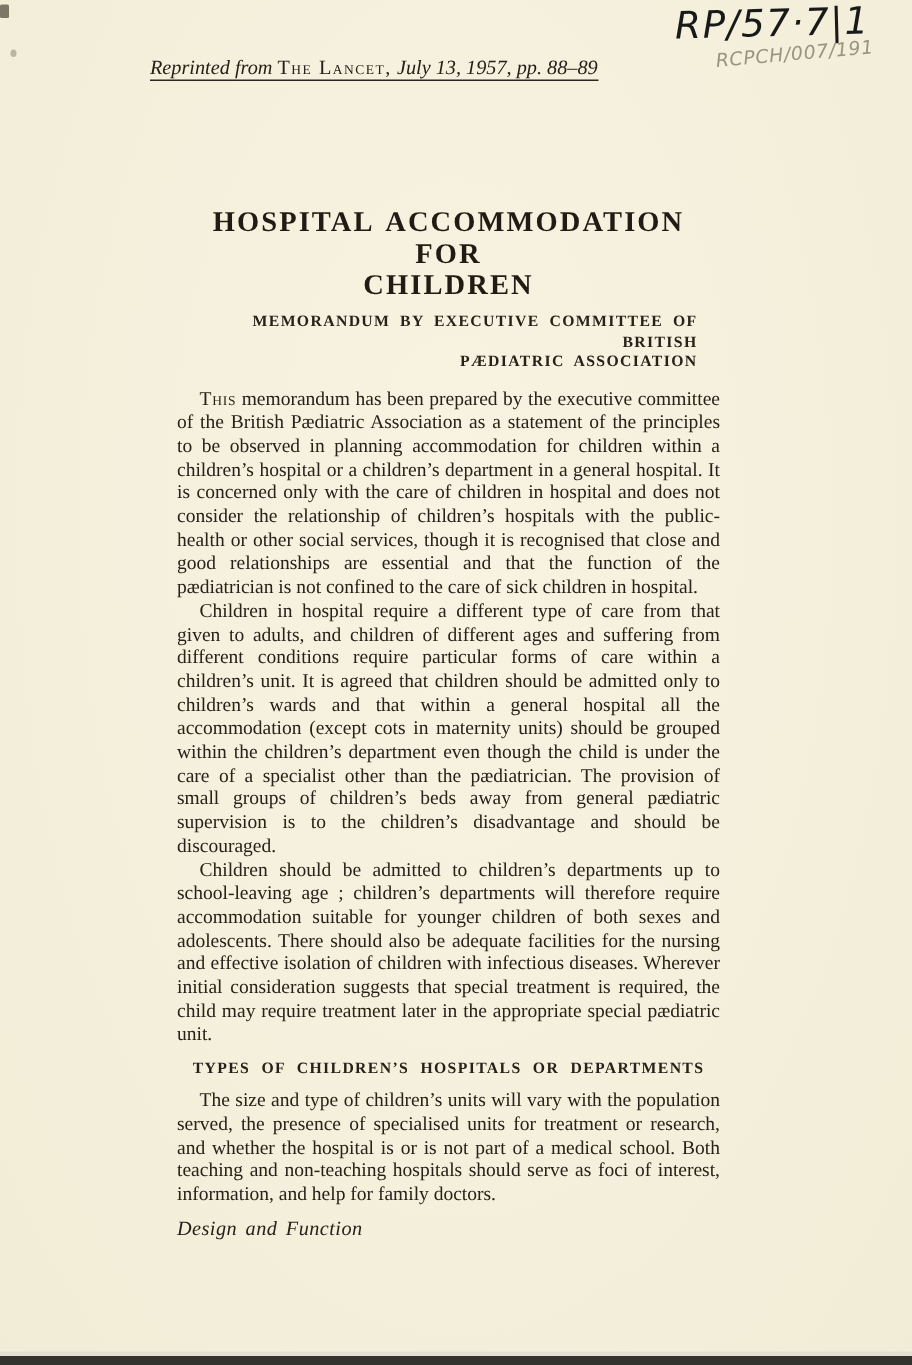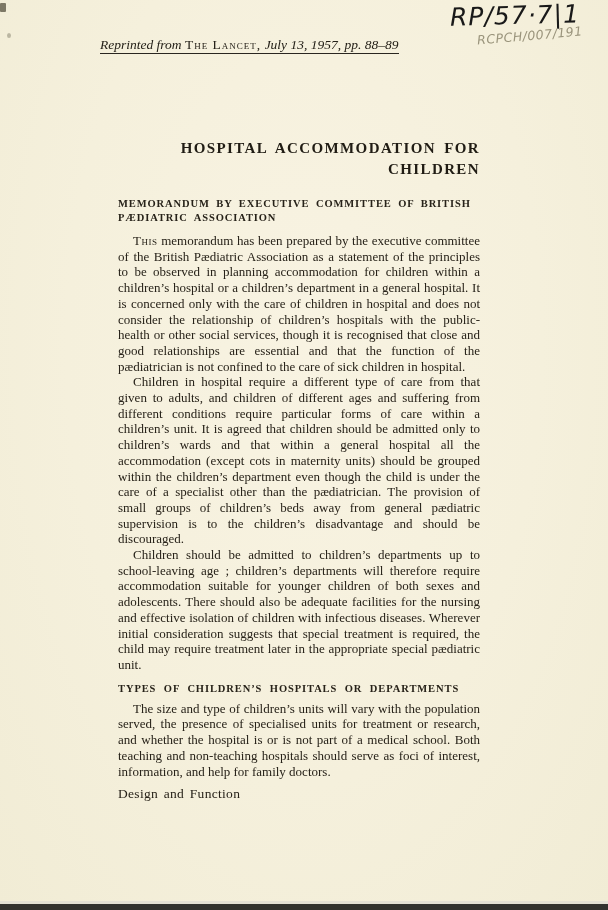--- a/index.html
+++ b/index.html
@@ -42,37 +42,37 @@
   .reprint .it { font-style:italic; }
   .reprint .sc { font-variant:small-caps; letter-spacing:1px; }
 
   
   .content {
     position:absolute; left:118px; top:138px; width:362px;
     color:#272219; font-size:13px; line-height:15.7px;
     text-align:justify;
   }
   .title {
-    margin:0 0 17px; font-size:15px; line-height:21px; font-weight:bold;
-    letter-spacing:1.4px; word-spacing:3px; text-align:right; white-space:pre-line;
+    margin:0 0 7px; font-size:19px; line-height:21px; font-weight:bold;
+    letter-spacing:1.4px; word-spacing:3px; text-align:center; white-space:pre-line;
     color:#201c14;
   }
   .subtitle {
-    margin:0 0 9px; font-size:10.5px; line-height:13.5px; font-weight:bold;
-    letter-spacing:.9px; word-spacing:3px; text-align:left; white-space:pre-line;
+    margin:0 15px 9px; font-size:10.5px; line-height:13.5px; font-weight:bold;
+    letter-spacing:.9px; word-spacing:3px; text-align:right; white-space:pre-line;
   }
   .content p { margin:0; text-indent:15px; }
   .lead { font-variant:small-caps; letter-spacing:.5px; }
   .section-heading {
     margin:9px 0 6px; font-size:10.5px; line-height:13px; font-weight:bold;
-    letter-spacing:.9px; word-spacing:4px; 
+    letter-spacing:.9px; word-spacing:4px; text-align:center;
   }
   .subsection-heading {
     margin:7px 0 3px; font-size:13.5px; line-height:16px; font-weight:normal;
-    text-align:left; letter-spacing:.3px; word-spacing:2px;
+    font-style:italic; text-align:left; letter-spacing:.3px; word-spacing:2px;
   }
 </style>
 </head>
 <body>
 
 <div class="page">
 
   <div class="speck-a"></div>
   <div class="speck-b"></div>
 

